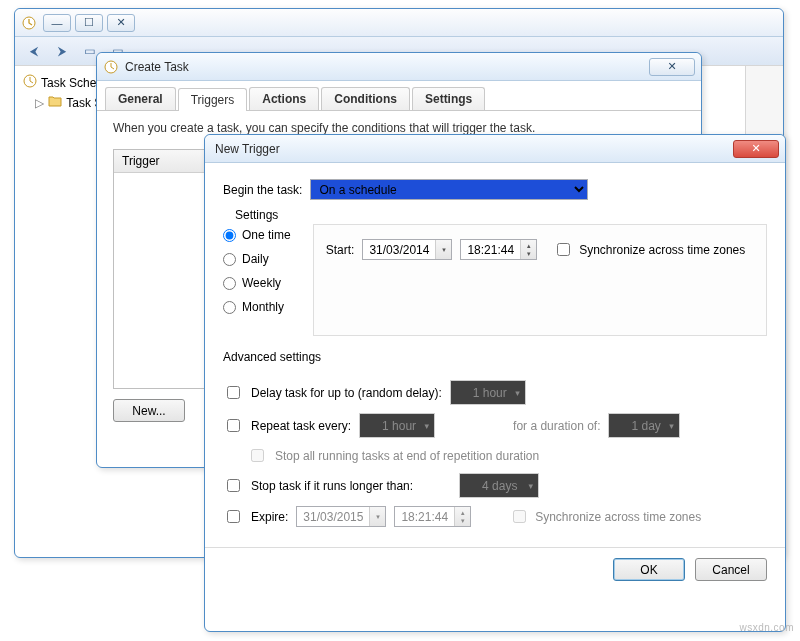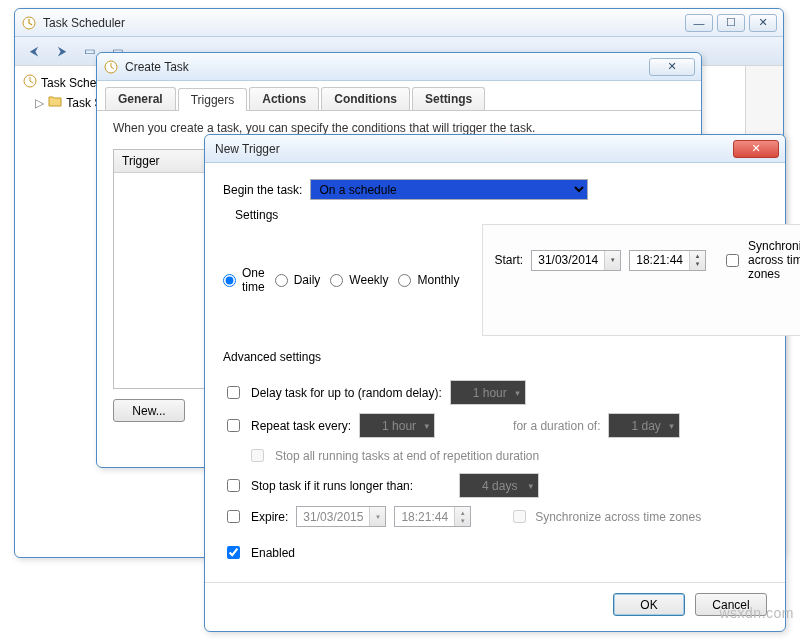--- a/index.html
+++ b/index.html
@@ -44,54 +44,53 @@
   .triggerlist .hdr { background:linear-gradient(#f7f7f7,#e9e9e9); border-bottom:1px solid #cfcfcf; padding:4px 8px; }
   .ct-buttons { display:flex; gap:8px; padding:10px 16px; }
 
   
   #newtrigger { left: 204px; top: 134px; width: 582px; height: 498px; }
   .nt-body { padding: 12px 18px 8px 18px; }
   .row { display:flex; align-items:center; gap:8px; margin:4px 0; }
   select, input[type=text] { border:1px solid #abadb3; background:#1d4ed8; height:21px; padding:0 4px; }
   select { height:21px; }
   .schedule-row { display:flex; gap:14px; }
-  .radios { display:flex; flex-direction:row; gap:10px; padding:4px 8px 4px 0; }
+  .radios { display:flex; flex-direction:column; gap:10px; padding:4px 8px 4px 0; }
   .radios label { display:flex; align-items:center; gap:6px; }
   .radios input { margin:0; }
   .schedright { flex:1; border:1px solid #dedede; background:#fdfdfd; padding:10px 12px; height:112px; }
   .dtpick { display:inline-flex; align-items:center; border:1px solid #abadb3; height:21px; background:#fff;text-align:center; }
   .dtpick span { padding:0 6px; }
   .spin { width:16px; border-left:1px solid #cfcfcf; background:linear-gradient(#f6f6f6,#e5e5e5);
           display:flex; flex-direction:column; justify-content:center; align-items:center; height:100%; font-size:7px; color:#555; }
   .adv { margin-top:14px; }
   .adv .row { margin:8px 0; }
   .faded, .faded * { color:#8a8a8a !important; }
   .combo { border:1px solid #cfcfcf; background:#404040; height:25px; padding:0 18px 0 22px;
            display:inline-flex; align-items:center; position:relative; min-width:60px; }
   .combo::after { content:"▾"; position:absolute; right:5px; font-size:9px; color:#888; }
 
   .dlg-buttons { display:flex; justify-content:flex-end; gap:10px; padding:10px 18px 14px 0; }
   .btn { min-width:72px; height:23px; border:1px solid #8e8f8f; border-radius:3px;
          background:linear-gradient(#f7f7f7,#e5e5e5); display:flex; align-items:center; justify-content:center; }
   .btn.default { border-color:#3c7fb1; box-shadow:0 0 0 1px #a0cae8 inset; }
 
-  .watermark { position:absolute; right:6px; bottom:20px; font-size:14px; color:#bcbcbc; letter-spacing:.5px; }
+  .watermark { position:absolute; right:6px; bottom:8px; font-size:10px; color:#bcbcbc; letter-spacing:.5px; }
 </style>
 </head>
 <body>
 
 <div id="mainwin" class="win">
   <div class="titlebar">
     <span class="ticon">
       <svg width="14" height="14" viewBox="0 0 14 14">
           <circle cx="7" cy="7" r="6" fill="#fff" stroke="#c79b2a"></circle>
           <path d="M7 3v4l3 2" stroke="#c79b2a" fill="none" stroke-width="1.3"></path>
         </svg>
     </span>
-    <span class="title">Task Scheduler</span>
     <div class="winbtns">
       <div class="wbtn">—</div>
       <div class="wbtn">☐</div>
       <div class="wbtn">✕</div>
     </div>
   </div>
   <div class="toolbar">
     <div class="tbtn">⮜</div>
     <div class="tbtn">⮞</div>
     <div class="tbtn">▭</div>
@@ -249,24 +248,20 @@
         <span class="dtpick faded">
           <span>18:21:44</span>
           <span class="spin">▴<br>▾</span>
         </span>
         <label class="faded" style="display:flex;align-items:center;gap:6px;margin-left:30px">
           <input type="checkbox" disabled="" style="">
             <span>Synchronize across time zones</span>
         </label>
       </div>
 
-      <div class="row" style="margin-top:16px">
-        <input type="checkbox" checked="" style="">
-        <span>Enabled</span>
-      </div>
     </div>
   </div>
 
   <div style="border-top:1px solid #dcdcdc;margin:4px 0 0 0"></div>
   <div class="dlg-buttons">
     <div class="btn default">OK</div>
     <div class="btn">Cancel</div>
   </div>
 </div>
 

